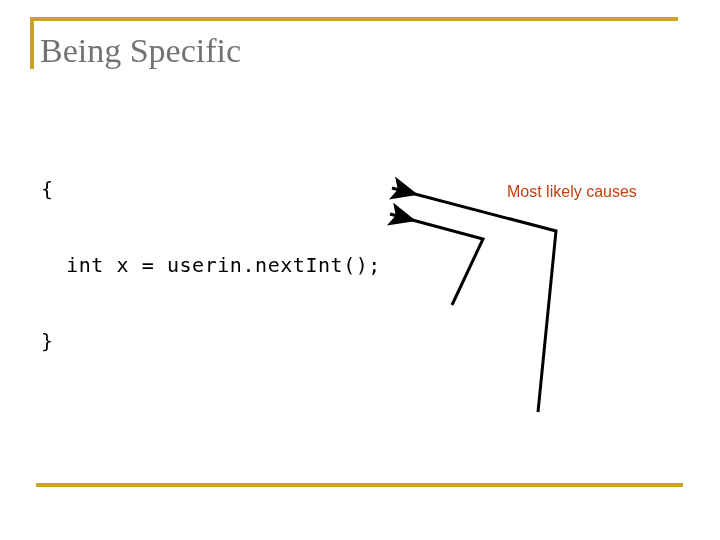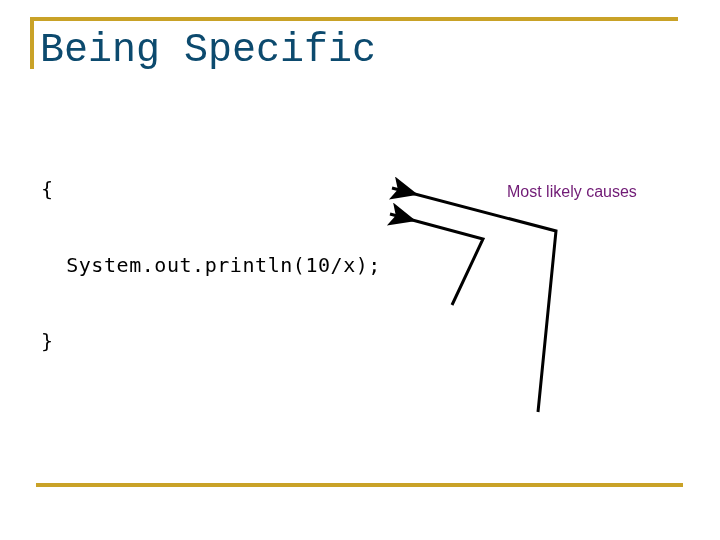--- a/index.html
+++ b/index.html
@@ -40,24 +40,24 @@
     width: 647px;
     height: 4px;
     background: #C9A227;
   }
 
   
   .title {
     position: absolute;
     left: 40px;
     top: 29px;
-    font-family: Liberation Mono, monospace;
-    font-size: 40px;
+    font-family: Liberation Serif, serif;
+    font-size: 34px;
     line-height: 44px;
-    color: #0c4a6e;
+    color: #737373;
     white-space: nowrap;
     letter-spacing: 0px;
   }
 
   
   .code {
     position: absolute;
     left: 41px;
     top: 126px;
     font-family: "DejaVu Sans Mono", "Liberation Mono", monospace;
@@ -73,21 +73,21 @@
   }
 
   
   .annotation-label {
     position: absolute;
     left: 507px;
     top: 183px;
     font-family: "Liberation Sans", "DejaVu Sans", sans-serif;
     font-size: 16px;
     line-height: 18px;
-    color: #701a75;
+    color: #c2410c;
     white-space: nowrap;
   }
 
   .arrows-layer {
     position: absolute;
     left: 0;
     top: 0;
     width: 720px;
     height: 540px;
     pointer-events: none;
@@ -99,21 +99,21 @@
 <div id="slide">
 
   <div class="rule-top"></div>
   <div class="rule-left"></div>
   <div class="rule-bottom"></div>
 
   <div class="title">Being Specific</div>
 
   <div class="code">
     <div class="line">{</div>
-    <div class="line">  System.out.println(10/x);</div>
+    <div class="line">  int x = userin.nextInt();</div>
     <div class="line">}</div>
     
     
     
     
     
     
     
     
   </div>

